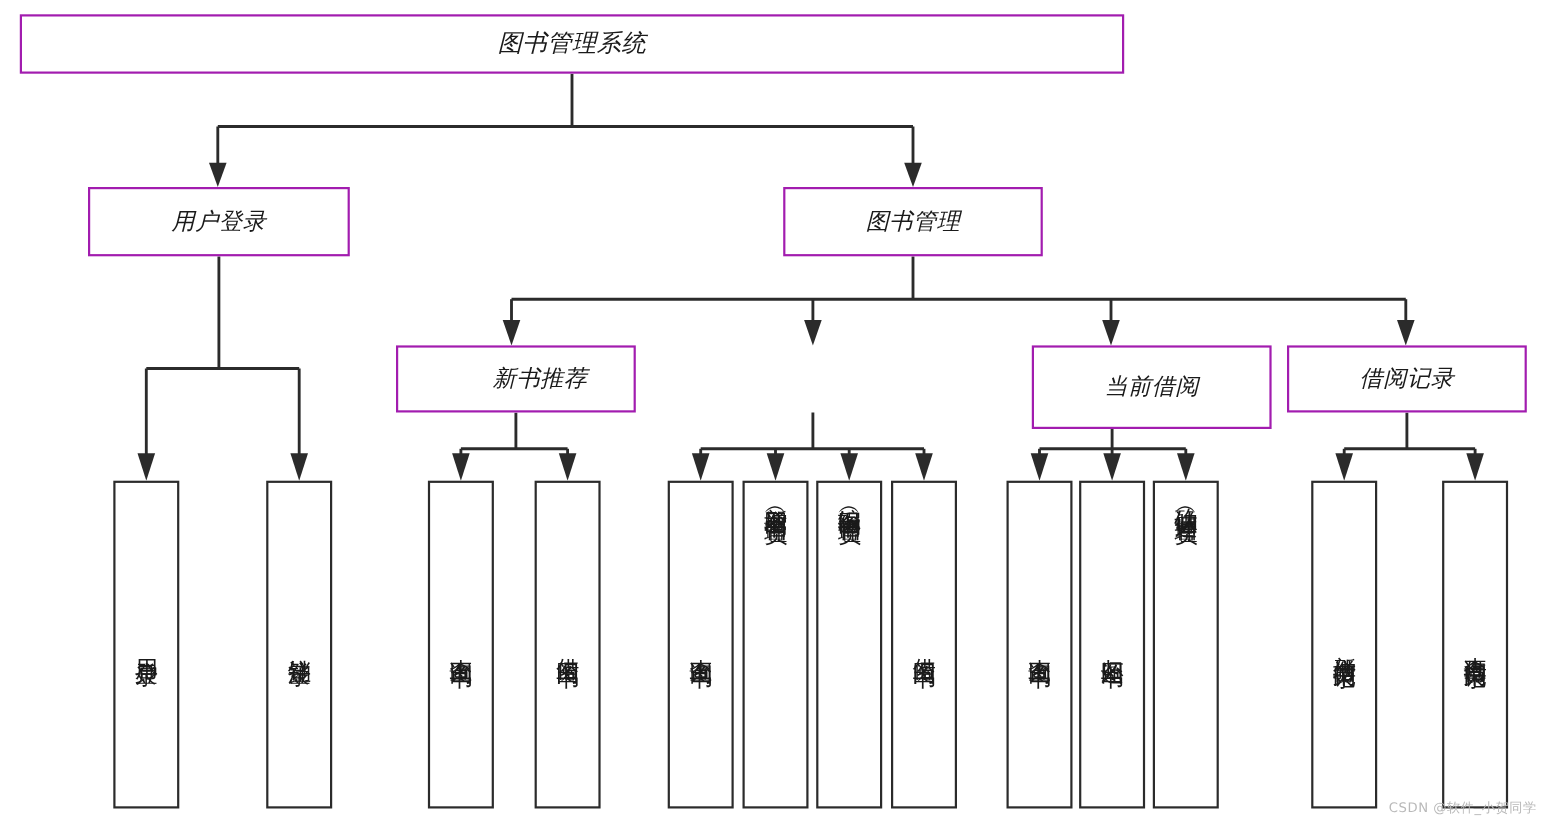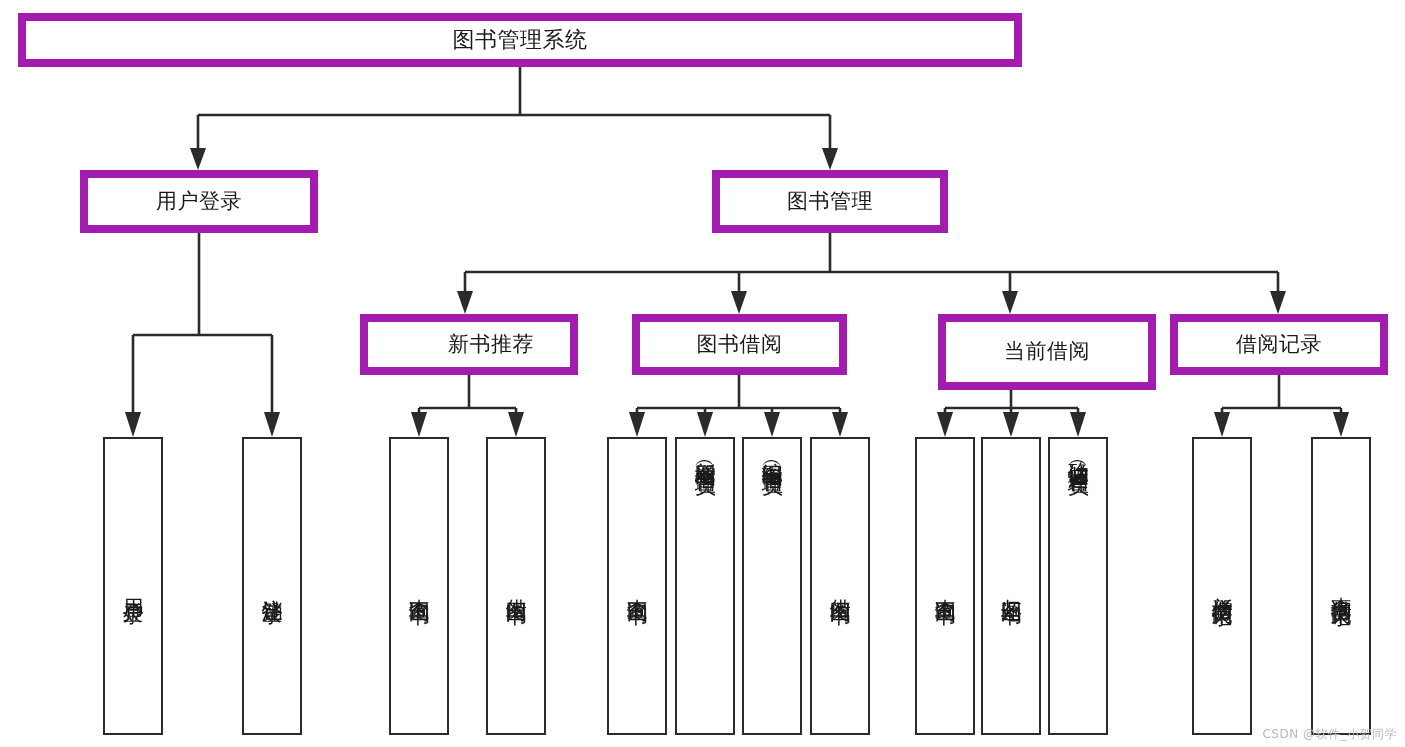--- a/index.html
+++ b/index.html
@@ -11,26 +11,27 @@
     position: relative;
     width: 1405px;
     height: 747px;
     background: #ffffff;
     font-family: "DejaVu Sans", "Liberation Sans", sans-serif;
     overflow: hidden;
   }
   .node {
     position: absolute;
     box-sizing: border-box;
-    border: 8px solid #a21caf;
+    border: 2px solid #a21caf;
     background: #ffffff;
     display: flex;
     align-items: center;
     justify-content: center;
     color: #1a1a1a;
+    font-style: italic;
   }
   .node-label {
     font-size: 21px;
     line-height: 1.1;
     letter-spacing: 0.5px;
     white-space: nowrap;
   }
   .node.root .node-label { font-size: 22px; }
   .leaf {
     position: absolute;
@@ -151,23 +152,20 @@
   <div class="node" style="left:80px; top:170px; width:238px; height:63px;">
     <span class="node-label">用户登录</span>
   </div>
   <div class="node" style="left:712px; top:170px; width:236px; height:63px;justify-content:center;">
     <span class="node-label">图书管理</span>
   </div>
 
   <div class="node" style="left:360px; top:314px; width:218px; height:61px;padding-left:44px;">
     <span class="node-label">新书推荐</span>
   </div>
-  <div class="node" style="left:632px; top:314px; width:215px; height:61px;">
-    <span class="node-label">图书借阅</span>
-  </div>
   <div class="node" style="left:938px; top:314px; width:218px; height:76px;">
     <span class="node-label">当前借阅</span>
   </div>
   <div class="node" style="left:1170px; top:314px; width:218px; height:61px;justify-content:center;">
     <span class="node-label">借阅记录</span>
   </div>
 
   <div class="leaf center" style="left:103px; top:437px; width:60px; height:298px;">
     <span class="leaf-label">用户登录</span>
   </div>

